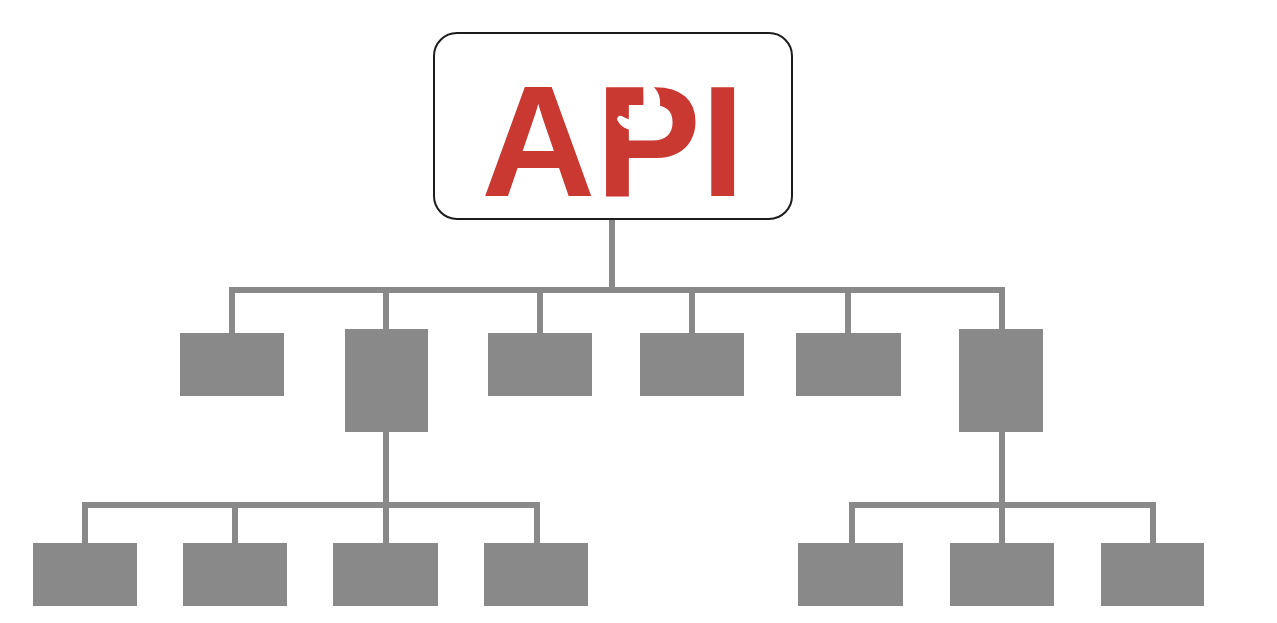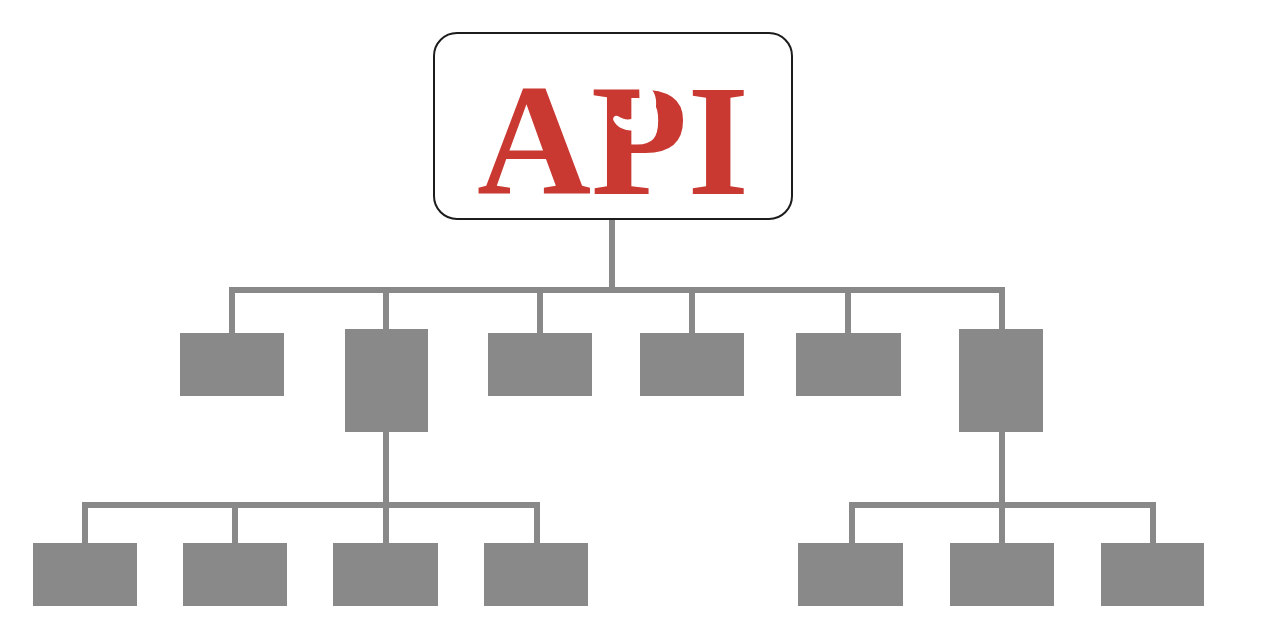--- a/index.html
+++ b/index.html
@@ -19,21 +19,21 @@
     position: absolute;
     box-sizing: border-box;
     background: #ffffff;
     border: 2px solid #1c1c1c;
     border-radius: 24px;
     display: flex;
     justify-content: center;
     align-items: flex-start;
   }
   .logo {
-    font-family: Liberation Serif, serif;
+    font-family: Liberation Sans, sans-serif;
     font-weight: bold;
     font-size: 158px;
     line-height: 1;
     margin-top: 28px;
     white-space: nowrap;
     color: var(--logo-red, #c93831);
   }
   .logo span { display: inline-block; }
   .p-wrap { position: relative; }
   .chili {

